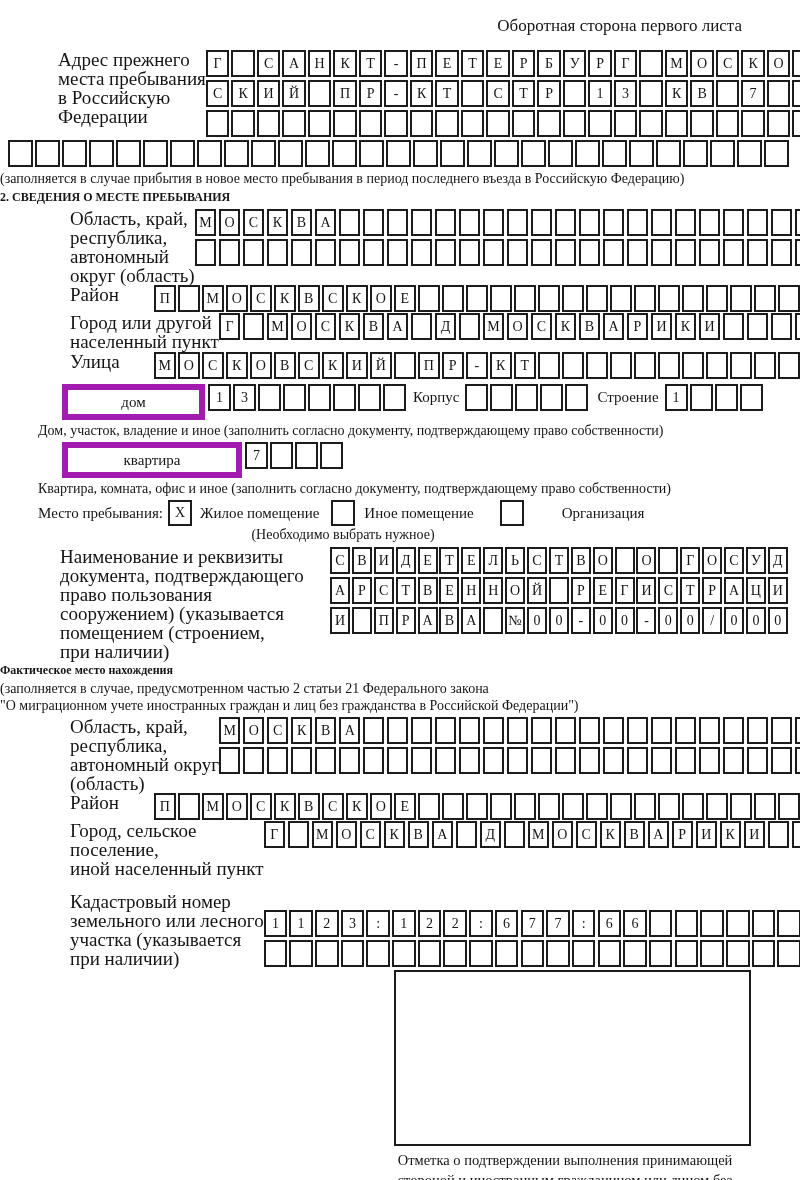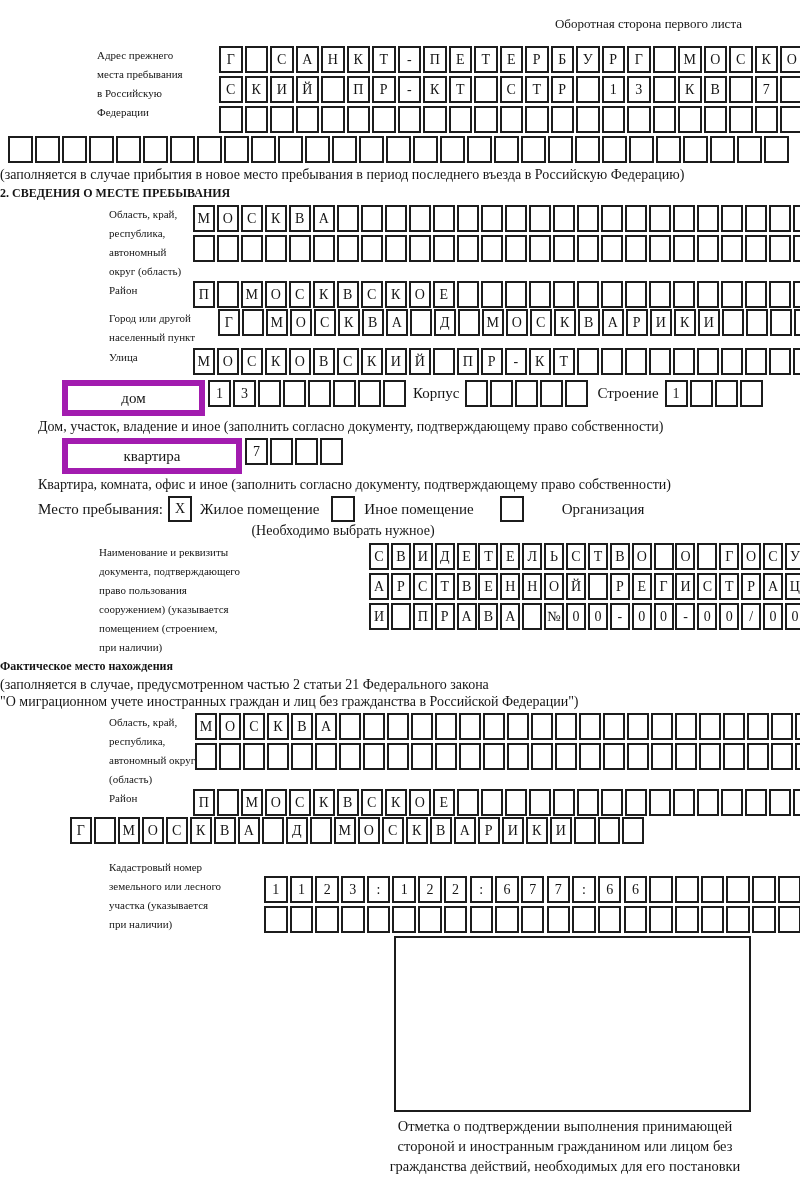--- a/index.html
+++ b/index.html
@@ -1,23 +1,23 @@
 <!DOCTYPE html>
 <html><head>
 <meta charset="utf-8">
 <style>
   html,body{margin:0;padding:0;}
   body{
     width:800px;height:1180px;background:#ffffff;color:#151515;
     font-family:"Liberation Serif","DejaVu Serif",serif;
     font-size:15px;overflow:hidden;position:relative;
   }
-  .right-note{margin-top:16px;text-align:right;padding-right:58px;font-size:13px;}
+  .right-note{margin-top:16px;text-align:right;padding-right:58px;font-size:17px;}
   .frow{display:flex;align-items:flex-start;}
-  .lbl{font-size:11px;line-height:19px;margin-left:39px;}
+  .lbl{font-size:19px;line-height:19px;}
   .lbl div{white-space:nowrap;}
   .w122{flex:0 0 122px;} .w84{flex:0 0 84px;} .w109{flex:0 0 109px;}
   .w270{flex:0 0 270px;} .w155{flex:0 0 155px;}
   .ml58{margin-left:58px;} .ml70{margin-left:70px;} .ml62{margin-left:62px;}
   .ml38{margin-left:38px;} .ml8{margin-left:8px;}
   .cells{display:flex;}
   .cell{
     display:block;flex:0 0 auto;border:2px solid #1c1c1c;height:23px;
     text-align:center;font-size:14px;line-height:23px;background:#fff;
     font-family:"Liberation Serif","DejaVu Serif",serif;
@@ -569,20 +569,24 @@
       <span class="cell"></span>
       <span class="cell"></span>
       <span class="cell"></span>
       <span class="cell"></span>
       <span class="cell"></span>
       <span class="cell"></span>
     </div>
 </div>
 
 <div class="frow ml70" style="margin-top:1px;">
+  <div class="lbl" style="flex:0 0 109px;">
+    <div style="white-space:normal;width:170px;">Город, сельское поселение,</div>
+    <div>иной населенный пункт</div>
+  </div>
   <div class="cells grid-b">
       <span class="cell">Г</span>
       <span class="cell"></span>
       <span class="cell">М</span>
       <span class="cell">О</span>
       <span class="cell">С</span>
       <span class="cell">К</span>
       <span class="cell">В</span>
       <span class="cell">А</span>
       <span class="cell"></span>

